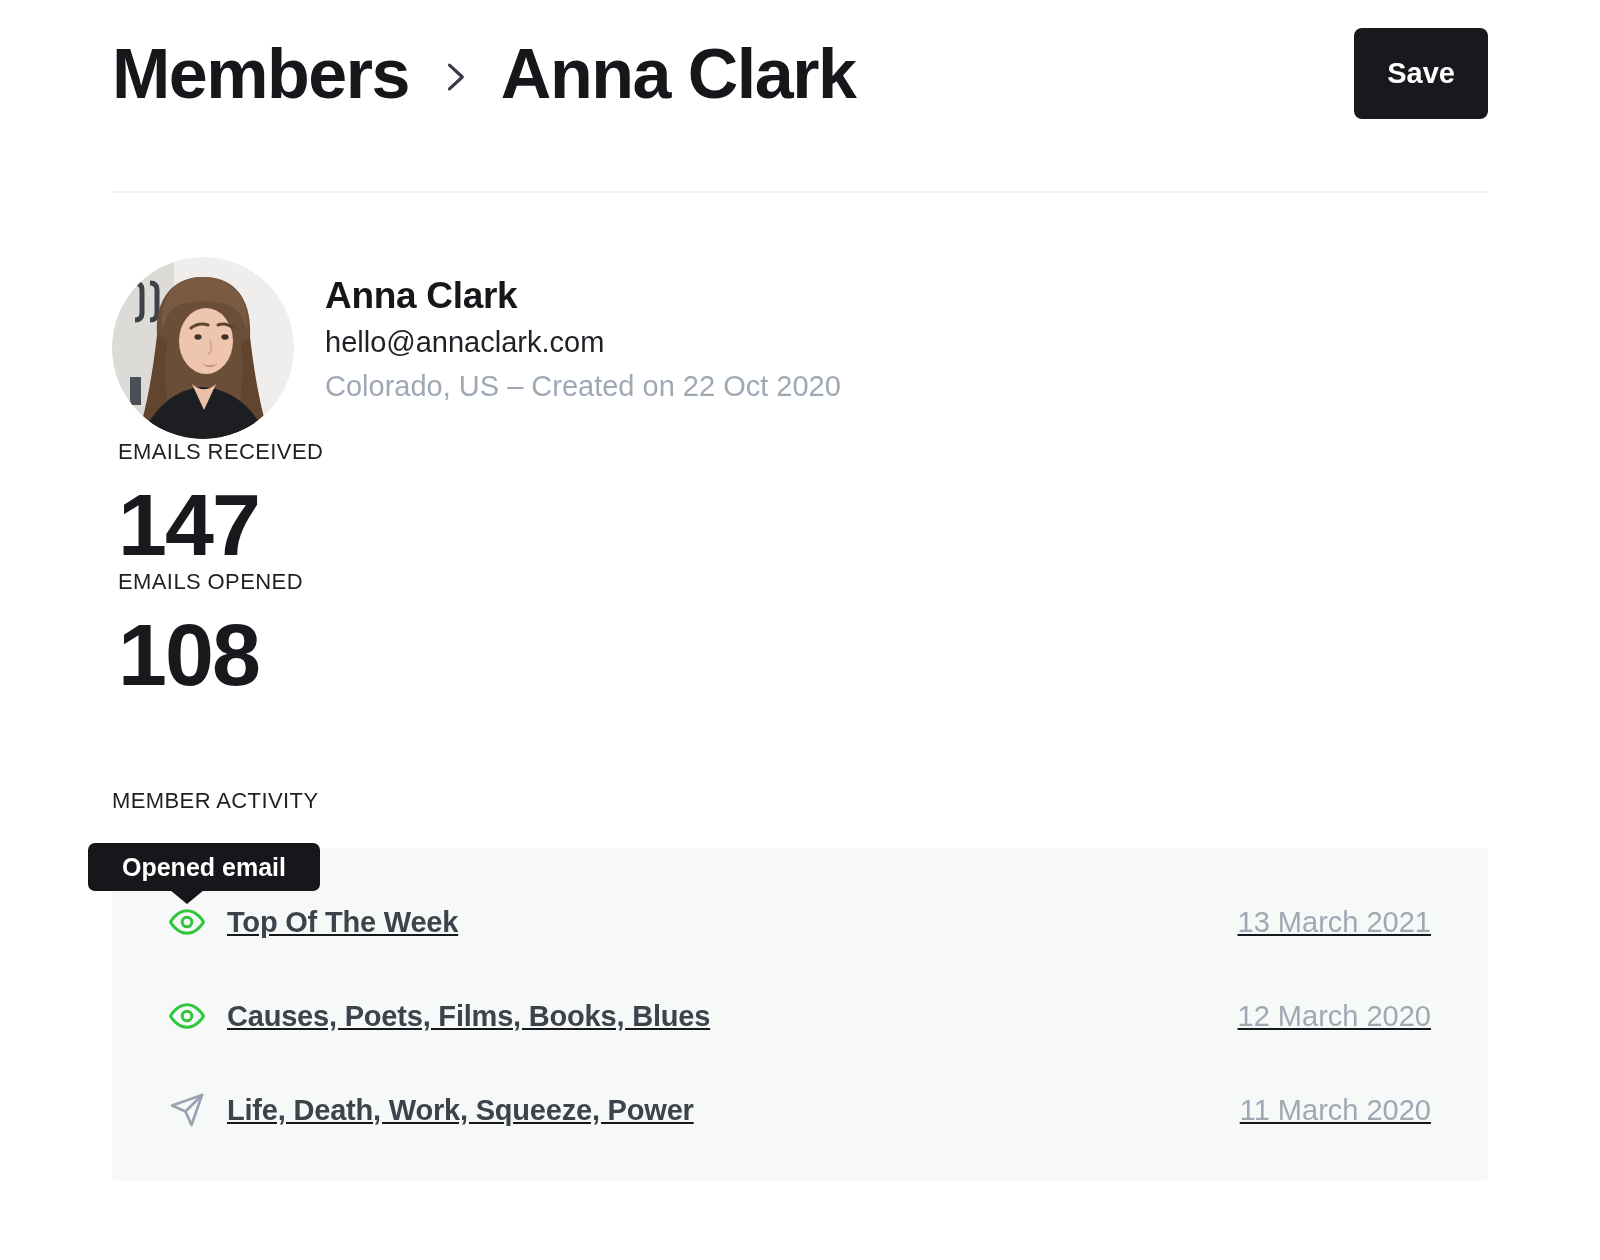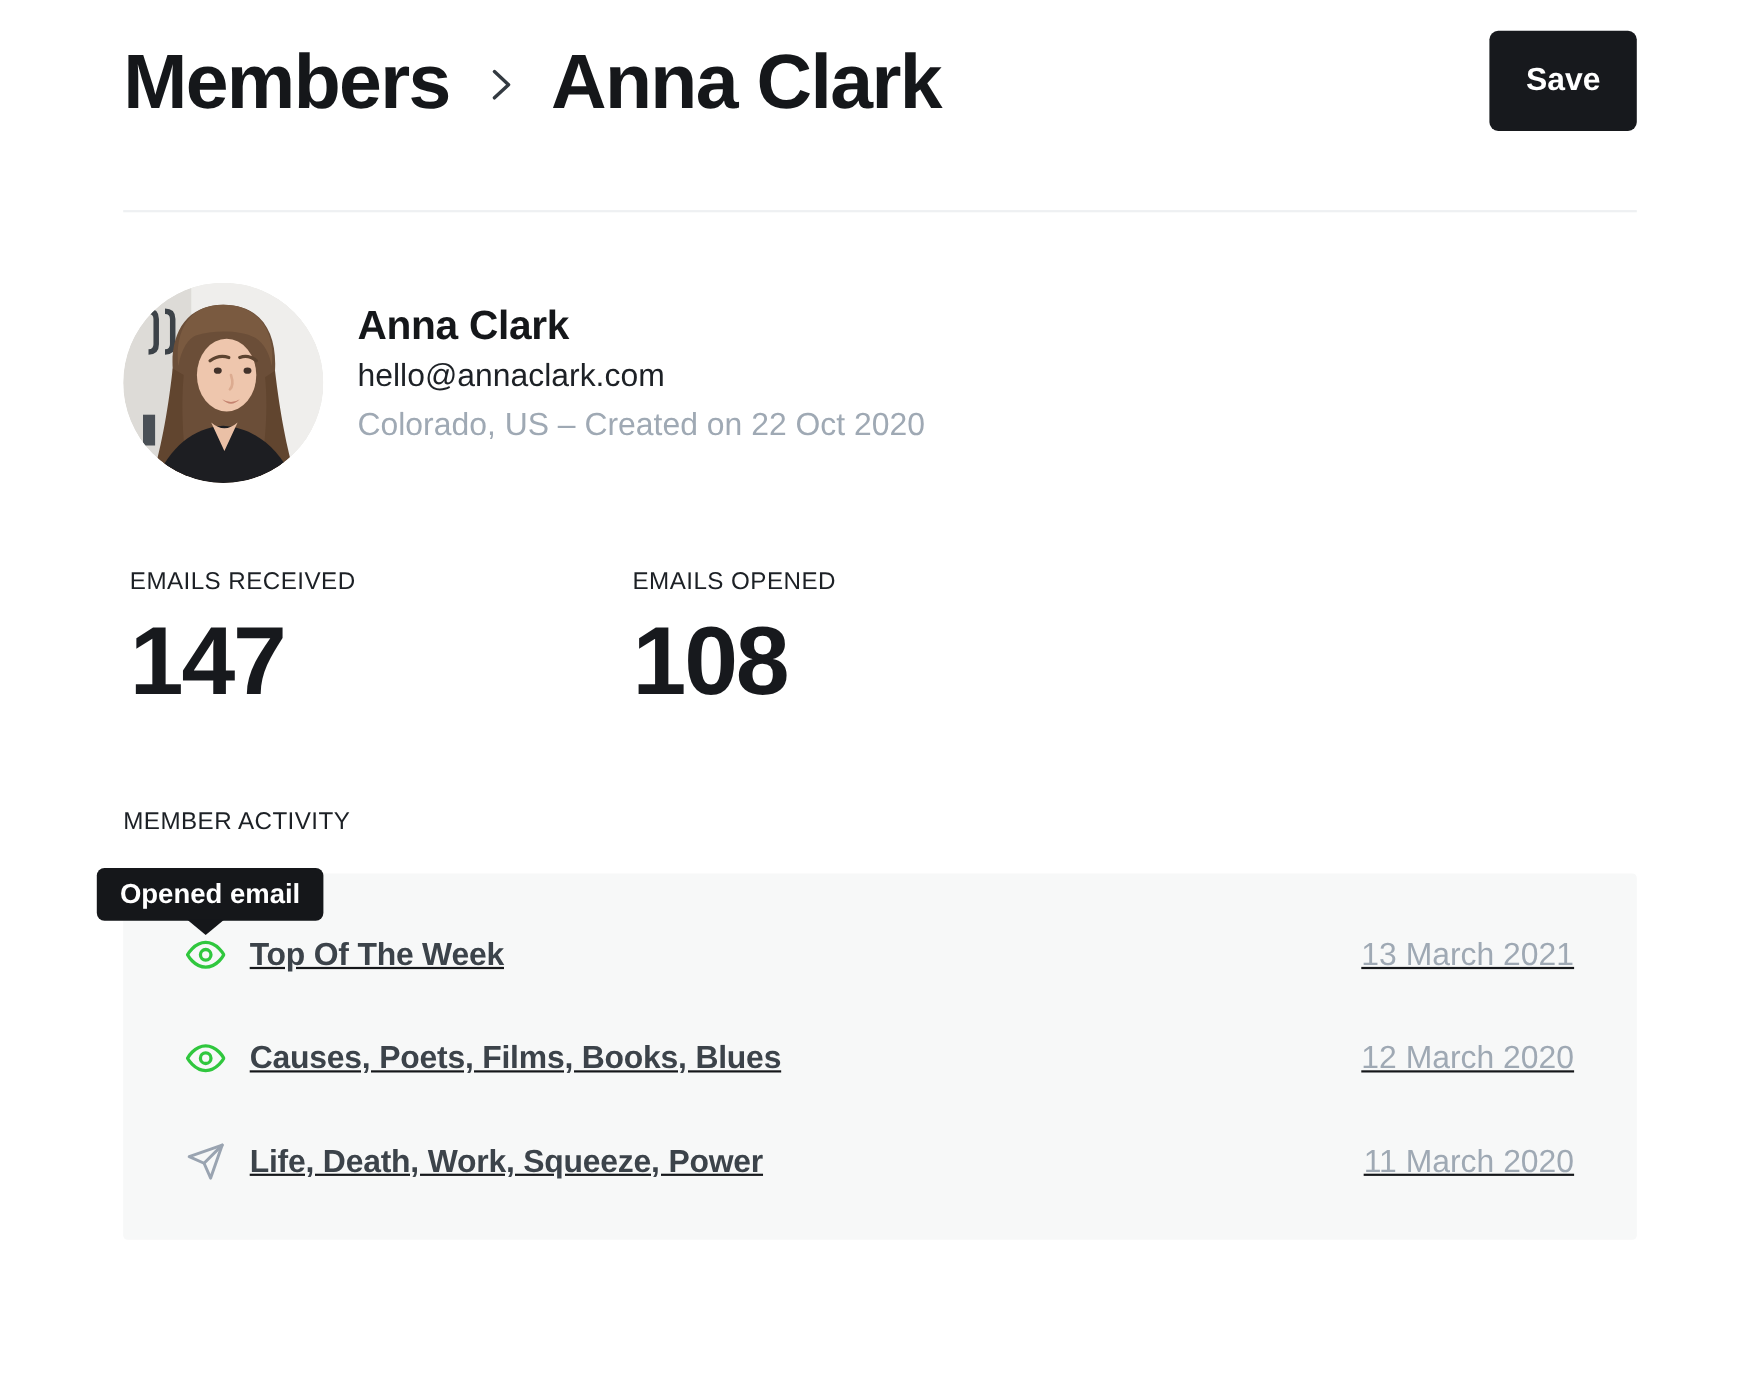--- a/index.html
+++ b/index.html
@@ -30,39 +30,39 @@
 
   
   .profile{margin-top:64px;display:flex;}
   .avatar{width:182px;height:182px;border-radius:50%;overflow:hidden;flex:0 0 auto;}
   .profile-info{margin-left:31px;padding-top:16px;}
   .member-name{font-size:37px;font-weight:700;letter-spacing:-0.3px;line-height:46px;color:var(--text-dark);}
   .member-email{font-size:29px;line-height:44px;margin-top:1px;color:#1d2126;}
   .member-meta{font-size:29px;line-height:44px;color:var(--muted-gray);}
 
   
-  .stats{margin-top:76px;display:flex;padding-left:6px;}
+  .stats{display:flex;padding-left:6px;flex-direction:column;}
   .stat{flex:0 0 auto;}
   .stat:nth-child(1){width:457px;}
   .stat:nth-child(2){width:437px;}
   .stat-label{font-size:22px;font-weight:500;letter-spacing:0.4px;color:#1c2025;line-height:26px;}
   .stat-value{font-size:88px;font-weight:700;letter-spacing:-2px;line-height:1;margin-top:16px;color:#17191d;}
 
   
   .section-label{margin-top:89px;font-size:22px;font-weight:500;letter-spacing:0.4px;color:#1c2025;line-height:26px;}
   .panel-wrap{position:relative;margin-top:34px;}
   .panel{background:var(--panel-bg);border-radius:4px;padding:27px 57px 24px 57px;}
   .activity-row{display:flex;align-items:center;height:94px;text-decoration:underline;}
   .row-icon{width:36px;height:36px;flex:0 0 auto;margin-right:22px;display:flex;align-items:center;justify-content:center;cursor:pointer;}
   .row-title{font-size:29px;font-weight:600;letter-spacing:-0.2px;color:var(--item-text);}
   .row-date{margin-left:auto;font-size:29px;color:var(--muted-gray);}
 
   
   .tooltip{position:absolute;left:-24px;top:-5px;z-index:3;background:var(--tooltip-bg);color:#fff;
-    height:48px;line-height:48px;padding:0 21px;border-radius:7px;font-size:25px;font-weight:700;white-space:nowrap;}
+    height:48px;line-height:48px;padding:0 34px;border-radius:7px;font-size:25px;font-weight:700;white-space:nowrap;}
   .tooltip .caret{position:absolute;left:82px;bottom:-13px;width:0;height:0;
     border-left:17px solid transparent;border-right:17px solid transparent;border-top:14px solid var(--tooltip-bg);}
 </style>
 </head>
 <body>
 
 <div class="page">
 
   <header class="header">
     <div class="breadcrumb">

